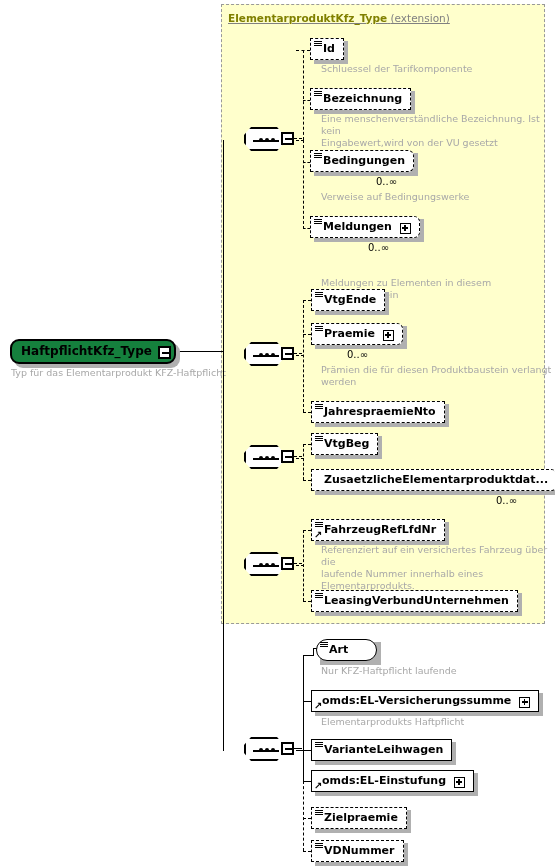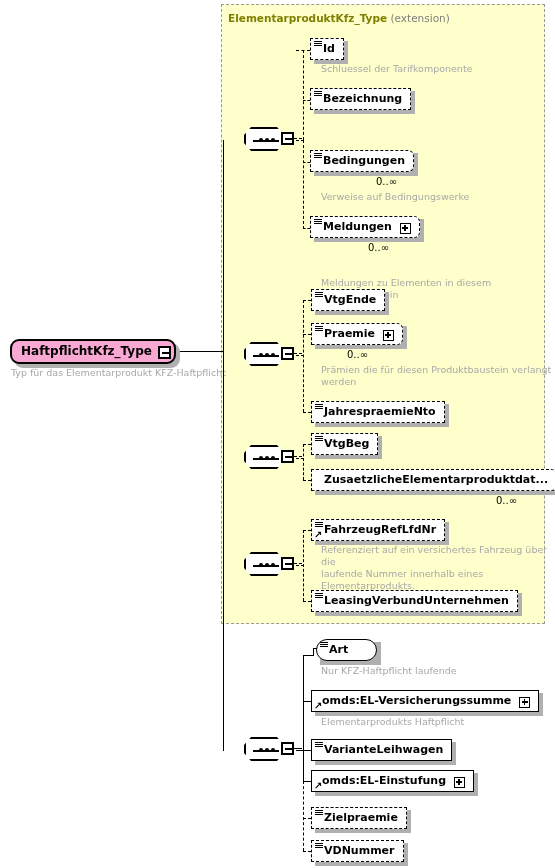--- a/index.html
+++ b/index.html
@@ -105,42 +105,42 @@
     position:absolute;font-size:10px;color:#000000;white-space:nowrap;
   }
   .annot{
     position:absolute;font-size:9.5px;color:#a8a8a8;line-height:12px;
     white-space:pre-line;
   }
 
   
   .root{position:absolute;}
   .rootbox{
-    position:relative;display:inline-block;background:#f9a8d4;
+    position:relative;display:inline-block;background:#15803d;
     border:2px solid #000000;border-radius:9px;
     padding:3px 22px 3px 9px;
     font-size:12px;font-weight:bold;color:#000;white-space:nowrap;line-height:15px;
     z-index:2;
   }
   .rootshadow{position:absolute;left:4px;top:4px;width:100%;height:100%;background:#b0b0b0;
     border-radius:9px;z-index:1;}
   .minus{
     position:absolute;right:3px;top:5px;width:13px;height:13px;
     border:2px solid #000;background:#fff;box-sizing:border-box;
   }
   .minus i{position:absolute;left:2px;top:4px;width:7px;height:1.5px;background:#000;}
   .rootnote{position:absolute;font-size:9.5px;color:#a8a8a8;white-space:nowrap;}
 </style>
 </head>
 <body>
 
 <div id="canvas">
 
   <div class="ext-box" style="left:221px;top:4px;width:324px;height:620px;"></div>
-  <div class="ext-title" style="left:228px;top:12px;">
+  <div class="ext-title" style="left:228px;top:12px;text-decoration:underline;">
     <b>ElementarproduktKfz_Type</b>
     <span>(extension)</span>
   </div>
 
   <div class="root" style="left:10px;top:339px;">
     <div class="nwrap">
       <div class="rootshadow"></div>
       <div class="rootbox">
         <span>HaftpflichtKfz_Type</span>
         <span class="minus">
@@ -198,20 +198,22 @@
       <div class="nbox dashed">
         <span class="glyph">
             <i></i>
             <i></i>
             <i></i>
           </span>
         <span>Bezeichnung</span>
       </div>
     </div>
   </div>
+  <div class="annot" style="left:321px;top:113px;">Eine menschenverständliche Bezeichnung. Ist kein
+Eingabewert,wird von der VU gesetzt</div>
 
   <div class="node" style="left:310px;top:149px;">
     <div class="nwrap">
       <div class="nshadow"></div>
       <div class="nbox dashed rounded">
         <span class="glyph">
             <i></i>
             <i></i>
             <i></i>
           </span>

